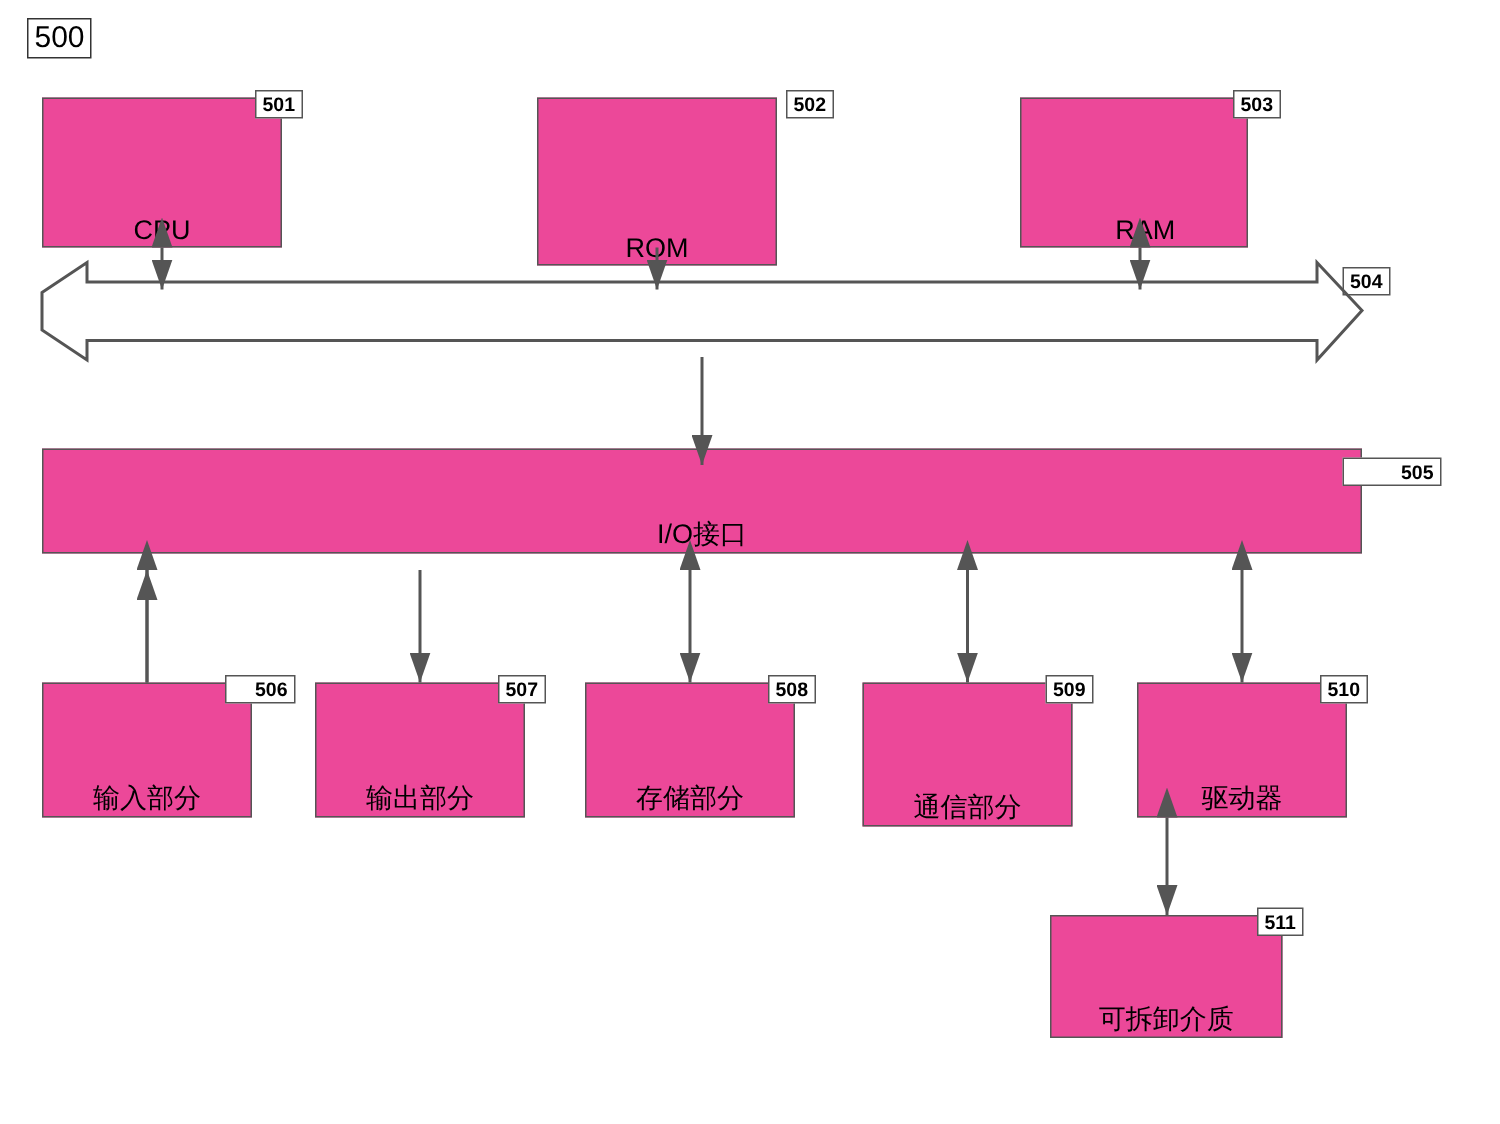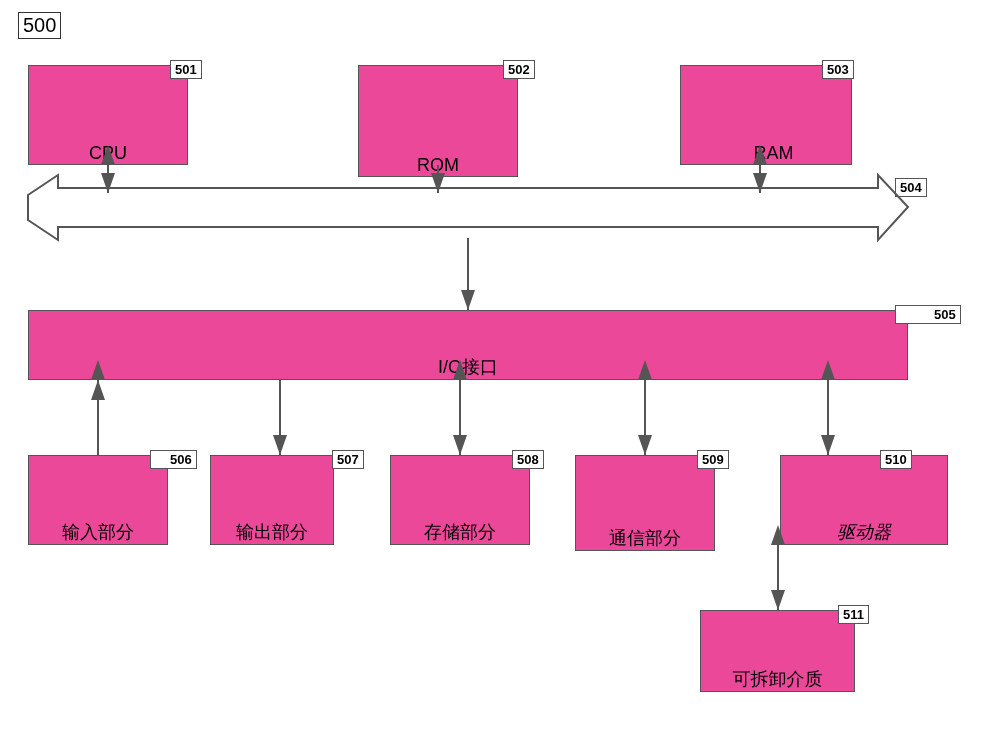--- a/index.html
+++ b/index.html
@@ -68,55 +68,55 @@
   <div class="outer-label">500</div>
 
   <div class="box" style="left:28px; top:65px; width:160px; height:100px;">
     <span>CPU</span>
   </div>
   <div class="box-label" style="left:170px; top:60px;">501</div>
 
   <div class="box" style="left:358px; top:65px; width:160px; height:112px;">
     <span>ROM</span>
   </div>
-  <div class="box-label" style="left:503px; top:60px;">502</div>
+  <div class="box-label" style="left:524px; top:60px;">502</div>
 
-  <div class="box" style="left:680px; top:65px; width:172px; height:100px;padding-left:15px;">
+  <div class="box" style="left:680px; top:65px; width:152px; height:100px;padding-left:15px;">
     <span>RAM</span>
   </div>
   <div class="box-label" style="left:822px; top:60px;">503</div>
 
   <div class="box-label" style="left:895px; top:178px;">504</div>
 
-  <div class="box" style="left:28px; top:310px; width:880px; height:70px;">
+  <div class="box" style="left:28px; top:299px; width:880px; height:70px;">
     <span>I/O接口</span>
   </div>
   <div class="box-label" style="left:895px; top:305px;padding-left:38px;">505</div>
 
   <div class="box" style="left:28px; top:455px; width:140px; height:90px;">
     <span>输入部分</span>
   </div>
   <div class="box-label" style="left:150px; top:450px;padding-left:19px;">506</div>
 
-  <div class="box" style="left:210px; top:455px; width:124px; height:90px;">
+  <div class="box" style="left:210px; top:455px; width:140px; height:90px;">
     <span>输出部分</span>
   </div>
   <div class="box-label" style="left:332px; top:450px;">507</div>
 
   <div class="box" style="left:390px; top:455px; width:140px; height:90px;">
     <span>存储部分</span>
   </div>
   <div class="box-label" style="left:512px; top:450px;">508</div>
 
   <div class="box" style="left:575px; top:455px; width:140px; height:96px;">
     <span>通信部分</span>
   </div>
   <div class="box-label" style="left:697px; top:450px;text-align:center;">509</div>
 
-  <div class="box" style="left:780px; top:455px; width:168px; height:90px;font-style:italic;">
+  <div class="box" style="left:758px; top:455px; width:140px; height:90px;">
     <span>驱动器</span>
   </div>
   <div class="box-label" style="left:880px; top:450px;">510</div>
 
   <div class="box" style="left:700px; top:610px; width:155px; height:82px;">
     <span>可拆卸介质</span>
   </div>
   <div class="box-label" style="left:838px; top:605px;">511</div>
 
   <svg class="svg-overlay">

